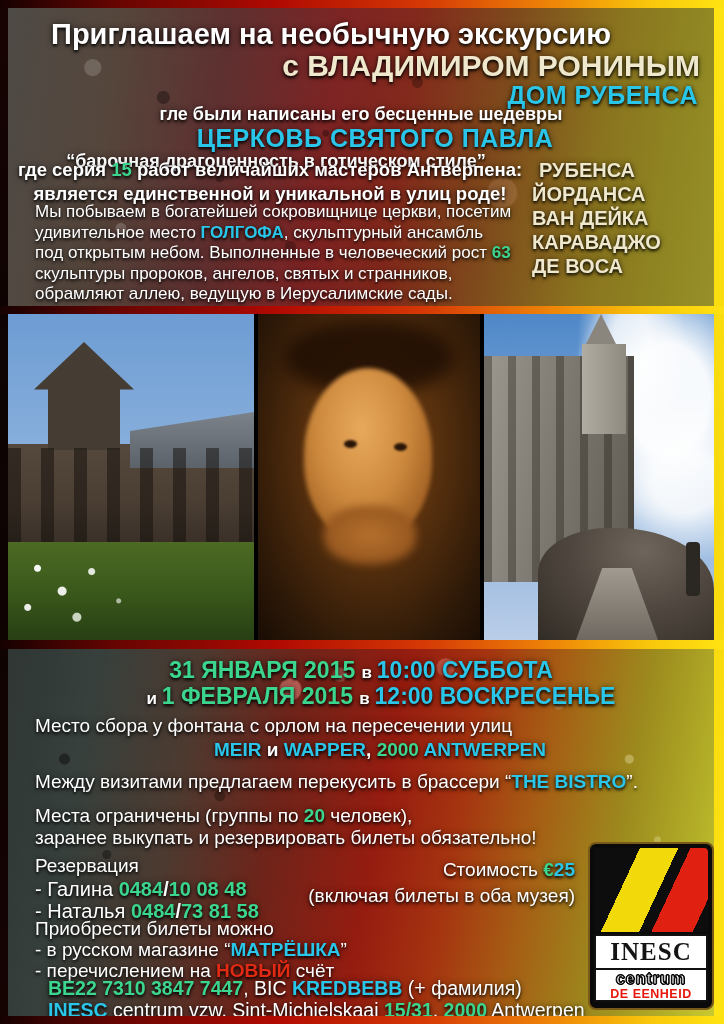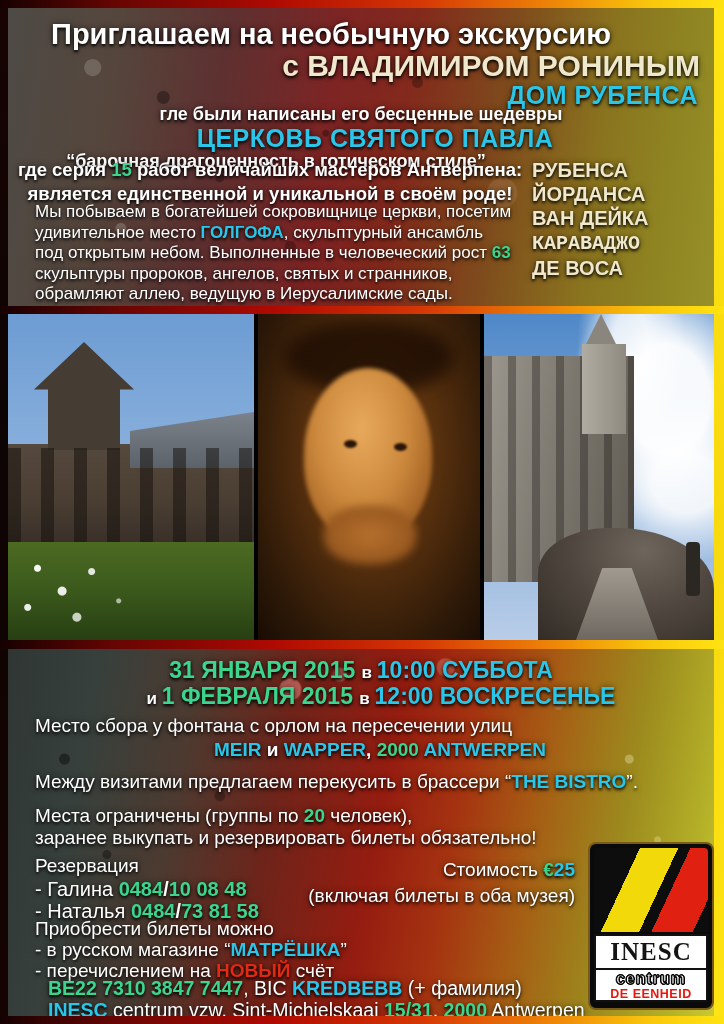--- a/index.html
+++ b/index.html
@@ -141,27 +141,27 @@
 
   <section class="intro">
     <div class="i-line i-title txt"><span>Приглашаем на необычную экскурсию</span></div>
     <div class="i-line i-guide txt"><span style="color: rgb(239, 232, 204);">с ВЛАДИМИРОМ РОНИНЫМ</span></div>
     <div class="i-line i-venue1 txt"><span style="color: rgb(42, 198, 233);">ДОМ РУБЕНСА</span></div>
     <div class="i-line i-venue1sub txt"><span>гле были написаны его бесценные шедевры</span></div>
     <div class="i-line i-venue2 txt"><span style="color: rgb(42, 198, 233); text-align: center;">ЦЕРКОВЬ СВЯТОГО ПАВЛА</span></div>
     <div class="i-line i-quote txt"><span>“барочная драгоценность в готическом стиле”</span></div>
     <div class="i-line i-series txt">
       <div><span>где серия </span><span style="color: rgb(59, 213, 142);">15</span><span> работ величайших мастеров Антверпена:</span></div>
-      <div><span>является единственной и уникальной в своём роде!</span></div>
+      <div><span>является единственной и уникальной в улиц роде!</span></div>
     </div>
     <div class="i-artists txt">
-      <div><span style="color: rgb(239, 232, 204);">РУБЕНСА</span></div>
+      <div><span style="color: rgb(239, 232, 204); margin-left: 7px;">РУБЕНСА</span></div>
       <div><span style="color: rgb(239, 232, 204);">ЙОРДАНСА</span></div>
       <div><span style="color: rgb(239, 232, 204);">ВАН ДЕЙКА</span></div>
-      <div><span style="color: rgb(239, 232, 204); font-family: Liberation Mono, monospace;">КАРАВАДЖО</span></div>
+      <div><span style="color: rgb(239, 232, 204);">КАРАВАДЖО</span></div>
       <div><span style="color: rgb(239, 232, 204);">ДЕ ВОСА</span></div>
     </div>
     <div class="i-para txt">
       <div><span>Мы побываем в богатейшей сокровищнице церкви, посетим</span></div>
       <div><span>удивительное место </span><span style="color: rgb(42, 198, 233); font-weight: 700;">ГОЛГОФА</span><span>, скульптурный ансамбль</span></div>
       <div><span>под открытым небом. Выполненные в человеческий рост </span><span style="color: rgb(59, 213, 142); font-weight: 700;">63</span></div>
       <div><span>скульптуры пророков, ангелов, святых и странников,</span></div>
       <div><span>обрамляют аллею, ведущую в Иерусалимские сады.</span></div>
     </div>
   </section>

